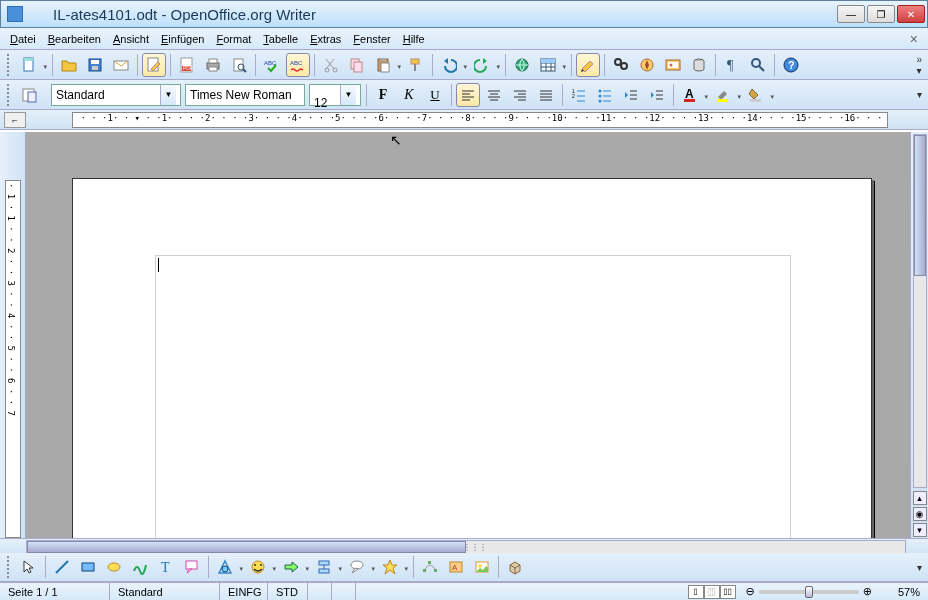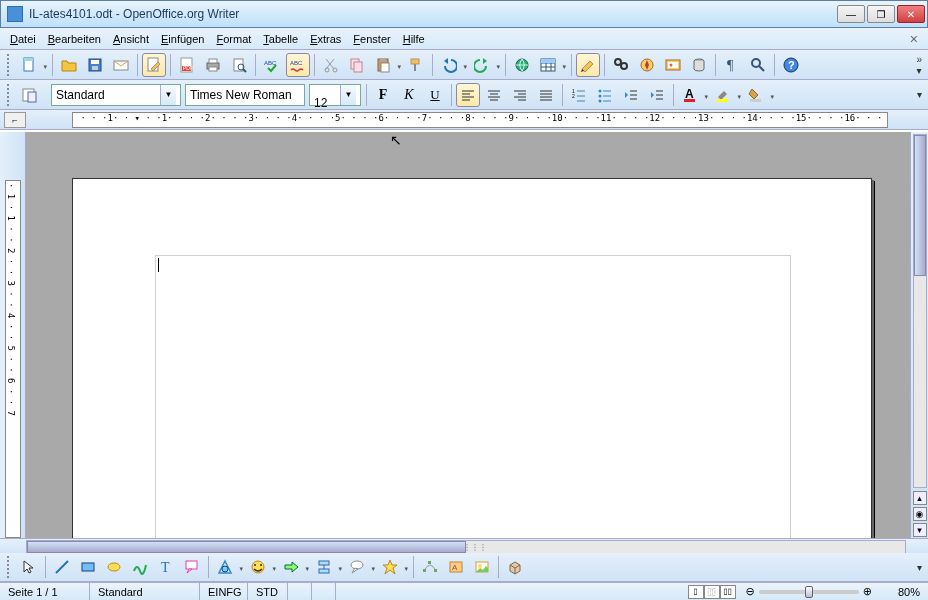--- a/index.html
+++ b/index.html
@@ -1,21 +1,21 @@
 <!DOCTYPE html>
 <html><head>
 <meta charset="utf-8">
 <style>
 * { box-sizing: border-box; margin: 0; padding: 0; }
 body { font-family: "Segoe UI", Tahoma, sans-serif; font-size: 11px; background: #fff; overflow: hidden; width: 928px; height: 600px; position: relative; }
 
 
 .titlebar { height: 28px; background: linear-gradient(to bottom, #e8f4fd 0%, #d3e9fb 50%, #bee0fa 100%); border: 1px solid #5a7fa0; display: flex; align-items: center; padding: 0 2px; }
 .titlebar .icon { width: 16px; height: 16px; margin: 0 4px; background: #4a90d9; border: 1px solid #2a6fb8; display: inline-block; }
-.titlebar .title { flex: 1; color: #1a3a5a; font-size: 12px; padding-left: 2px; }
+.titlebar .title { flex: 1; color: #1a3a5a; font-size: 15px; padding-left: 2px; margin-left: 24px; }
 .winbtns { display: flex; gap: 2px; }
 .winbtn { width: 28px; height: 18px; border: 1px solid #888; background: linear-gradient(#f5f5f5,#ddd); border-radius: 2px; display: flex; align-items: center; justify-content: center; font-size: 10px; cursor: pointer; }
 .winbtn.close { background: linear-gradient(#f08080,#d04040); color: #fff; border-color: #a02020; }
 
 
 .menubar { height: 22px; background: linear-gradient(#eaf3fb,#d6e9f9); border-bottom: 1px solid #aac; display: flex; align-items: center; padding: 0 4px; text-align: center; }
 .menubar .menuitem { padding: 2px 6px; cursor: pointer; color: #000; }
 .menubar .menuitem u { text-decoration: underline; }
 .menubar .closex { margin-left: auto; padding: 0 6px; color: #666; cursor: pointer; font-size: 14px; }
 
@@ -556,34 +556,34 @@
   <div class="tbtn">
       <svg viewBox="0 0 16 16">
         <path d="M3 6l5-3 5 3v6l-5 3-5-3z" fill="#dca" stroke="#864"></path>
         <path d="M3 6l5 3 5-3M8 9v6" fill="none" stroke="#864"></path>
       </svg>
     </div>
   <div style="margin-left:auto" class="chev">▾</div>
 </div>
 
 <div class="statusbar">
-  <div class="cell" style="width:90px">Seite 1 / 1</div>
+  <div class="cell" style="width:110px">Seite 1 / 1</div>
   <div class="cell" style="width:110px">Standard</div>
   <div class="cell" style="width:48px">EINFG</div>
   <div class="cell" style="width:40px">STD</div>
   <div class="cell" style="width:24px"></div>
   <div class="cell" style="width:24px"></div>
   <div class="spacer"></div>
   <div class="viewbtns">
     <div class="vb">▯</div>
     <div class="vb">⿲</div>
     <div class="vb">▯▯</div>
   </div>
   <div class="zoom-slider">
     <span>⊖</span>
     <div class="track">
         <div class="mid"></div>
         <div class="knob"></div>
       </div>
     <span>⊕</span>
   </div>
-  <div class="cell" style="border:none;width:50px;justify-content:flex-end">80%</div>
+  <div class="cell" style="border:none;width:50px;justify-content:flex-end">57%</div>
 </div>
 
 </body></html>

